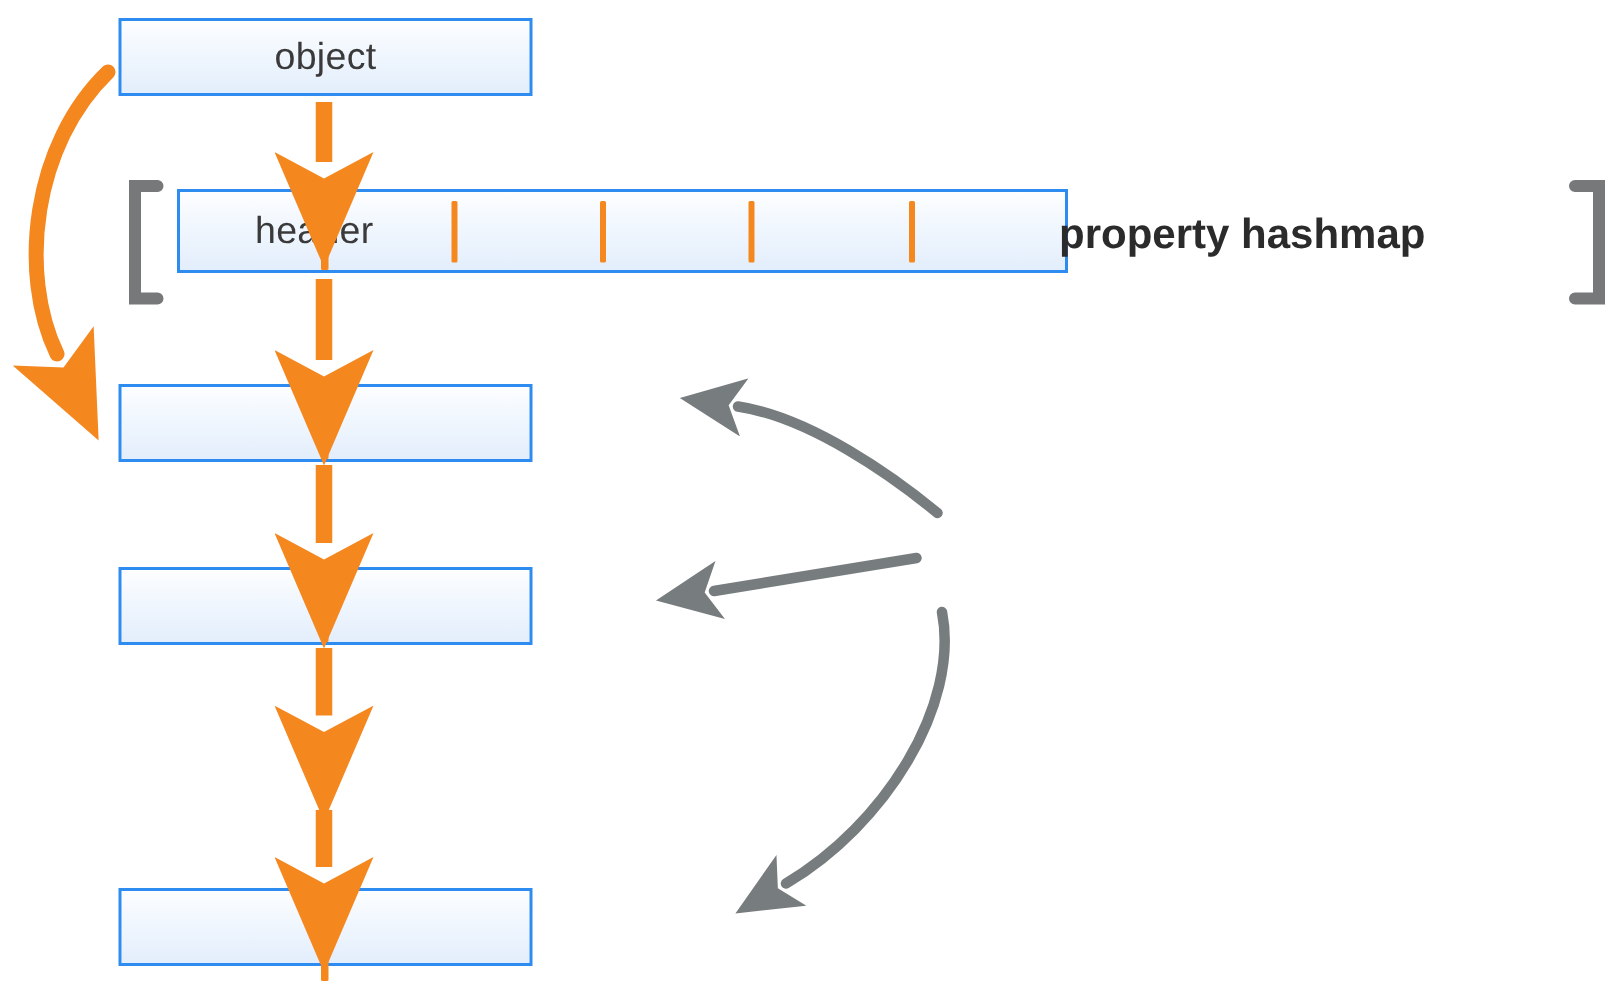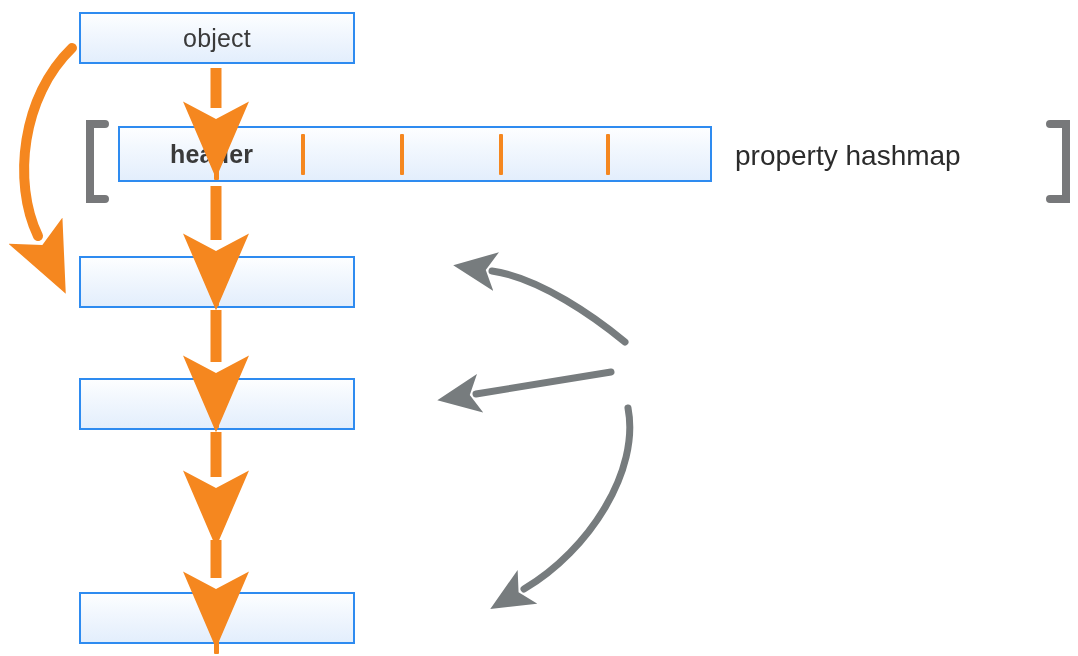--- a/index.html
+++ b/index.html
@@ -40,21 +40,20 @@
   }
   .header-box {
     left: 118px;
     top: 126px;
     width: 594px;
     height: 56px;
     justify-content: flex-start;
   }
   .header-label {
     margin-left: 50px;
-    font-weight: bold;
   }
   .pair-box {
     left: 79px;
     width: 276px;
     height: 52px;
   }
   .pair-1 { top: 256px; }
   .pair-2 { top: 378px; }
   .pair-3 { top: 592px; }
 
@@ -80,22 +79,23 @@
   .pline-3 { top: 594px; height: 60px; }
 
   .annot-text {
     position: absolute;
     font-size: 28px;
     color: #2b2b2b;
     white-space: nowrap;
     line-height: 1;
   }
   .hashmap-text {
-    left: 735px;
+    left: 706px;
     top: 142px;
+    font-weight: bold;
   }
   .pairs-text {
     left: 632px;
     top: 347px;
   }
 
   svg.overlay {
     position: absolute;
     left: 0;
     top: 0;

